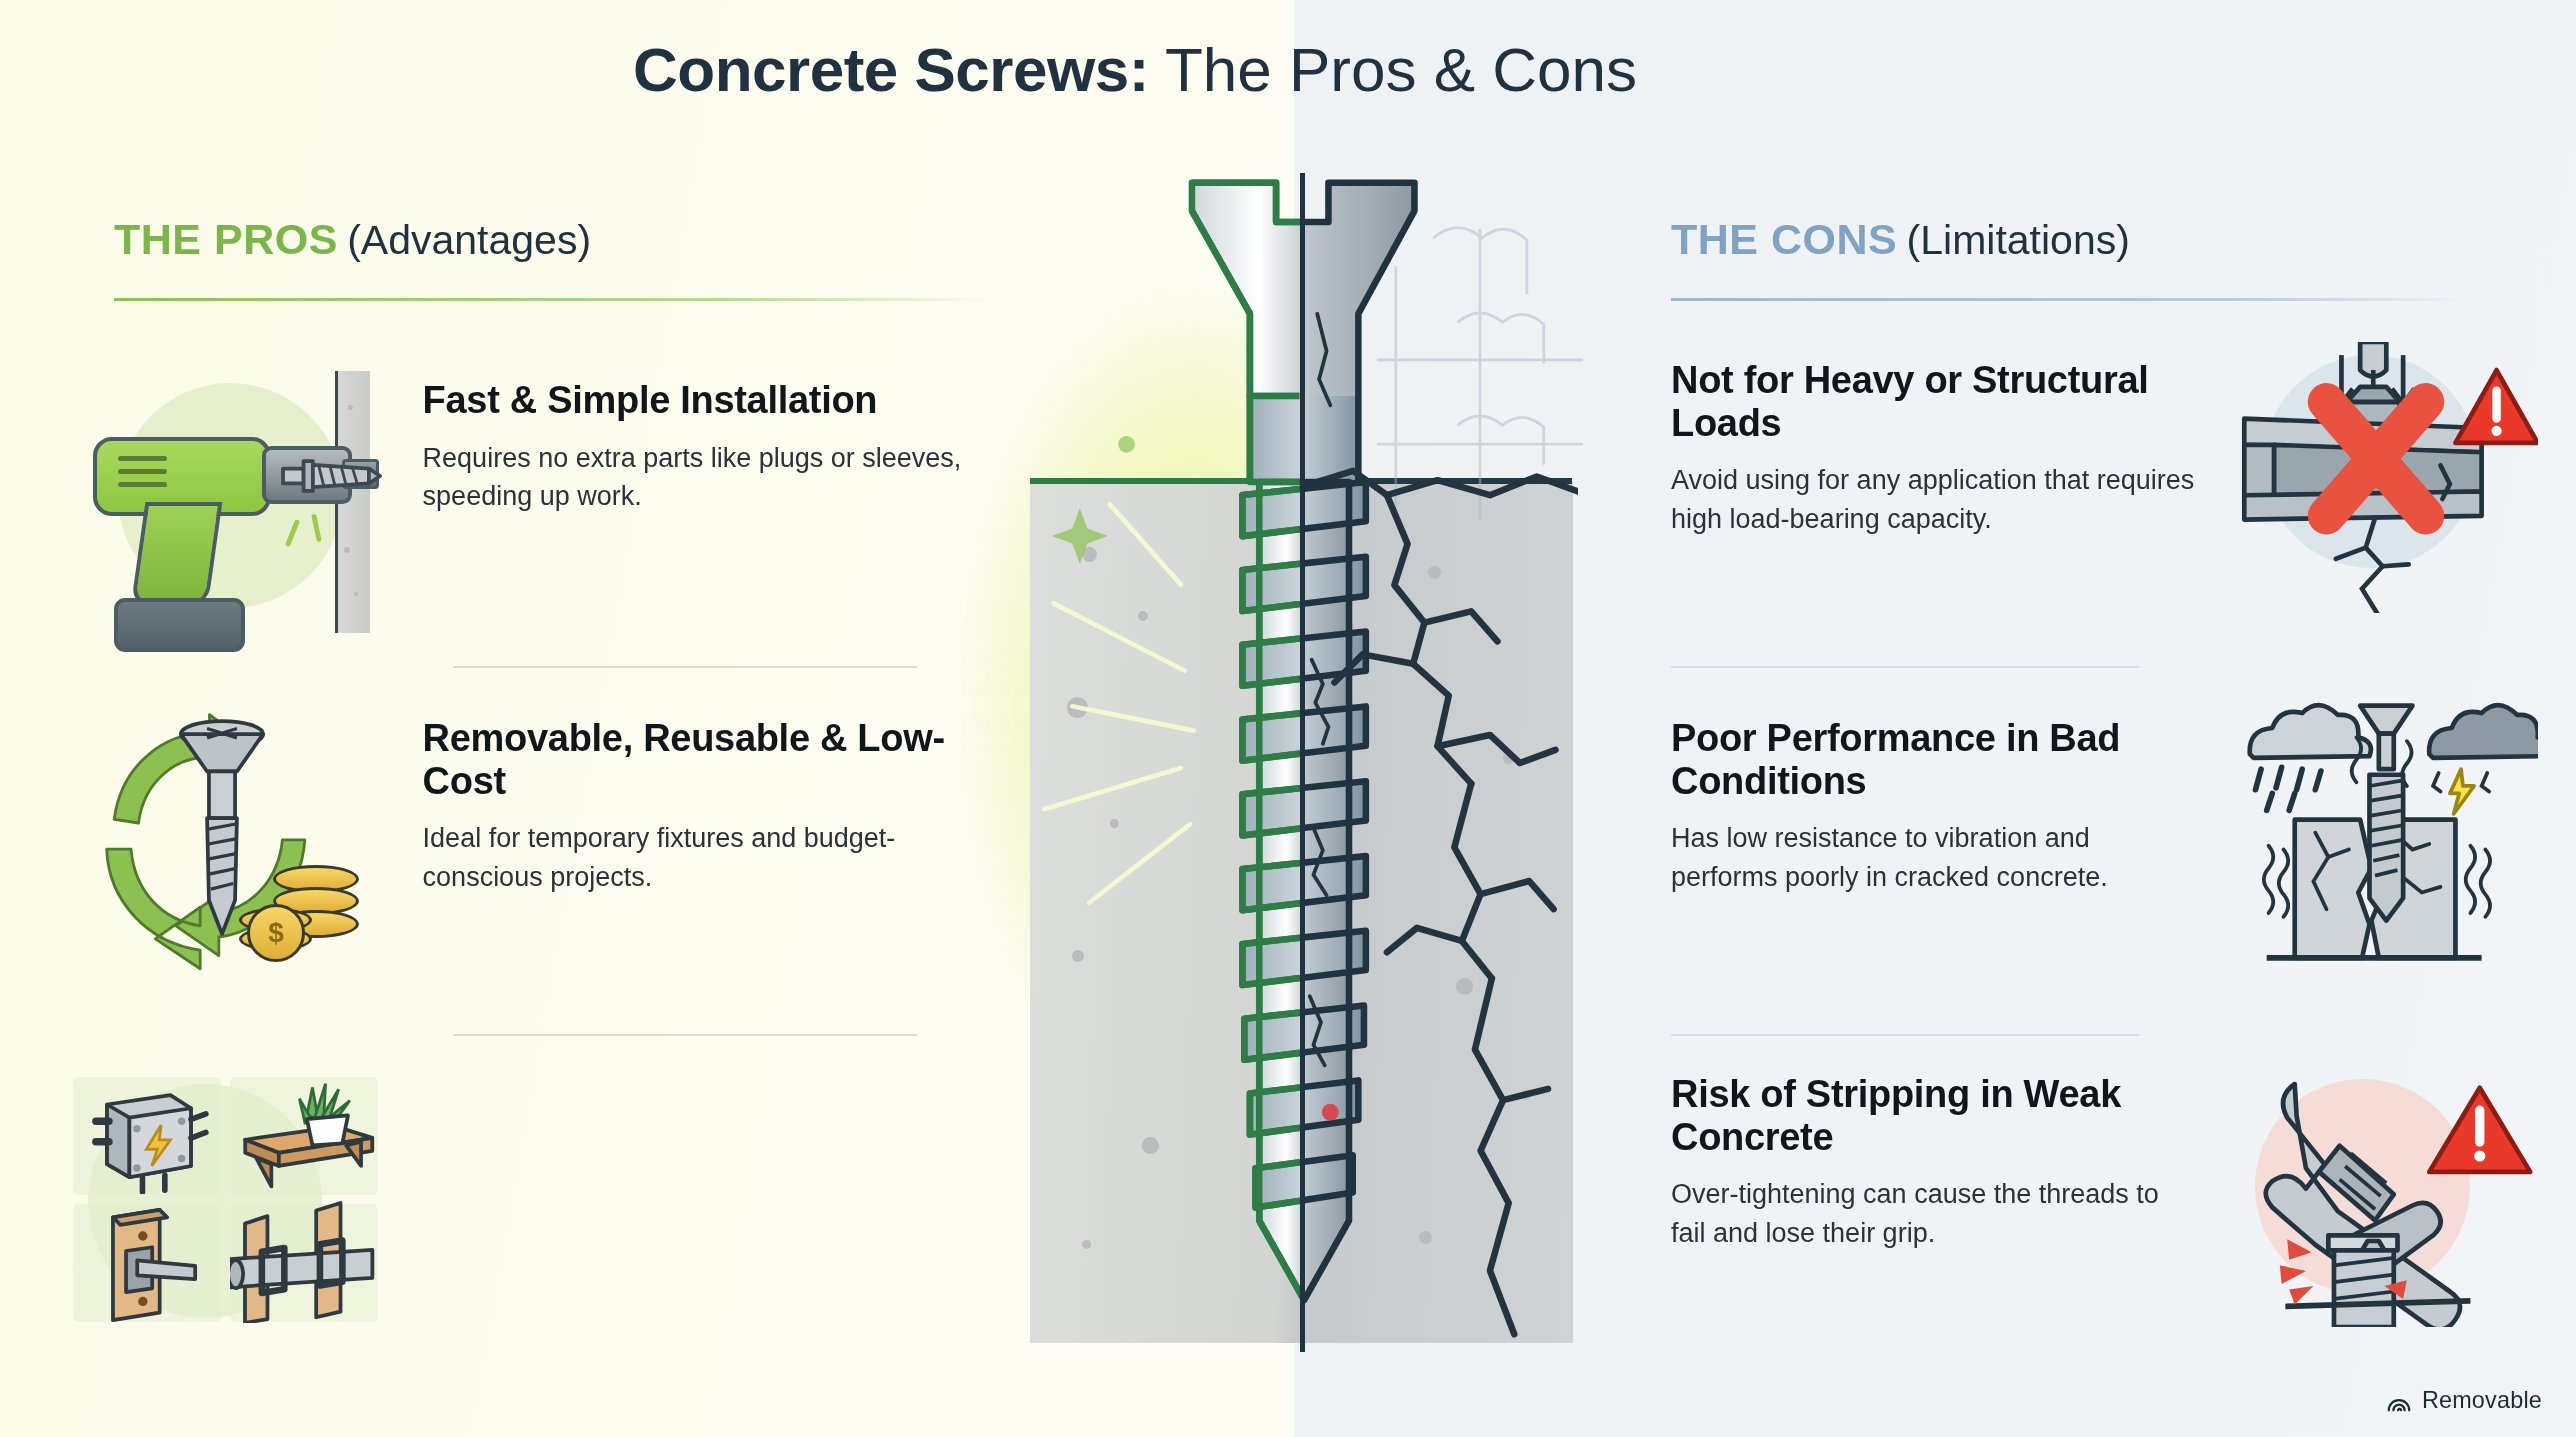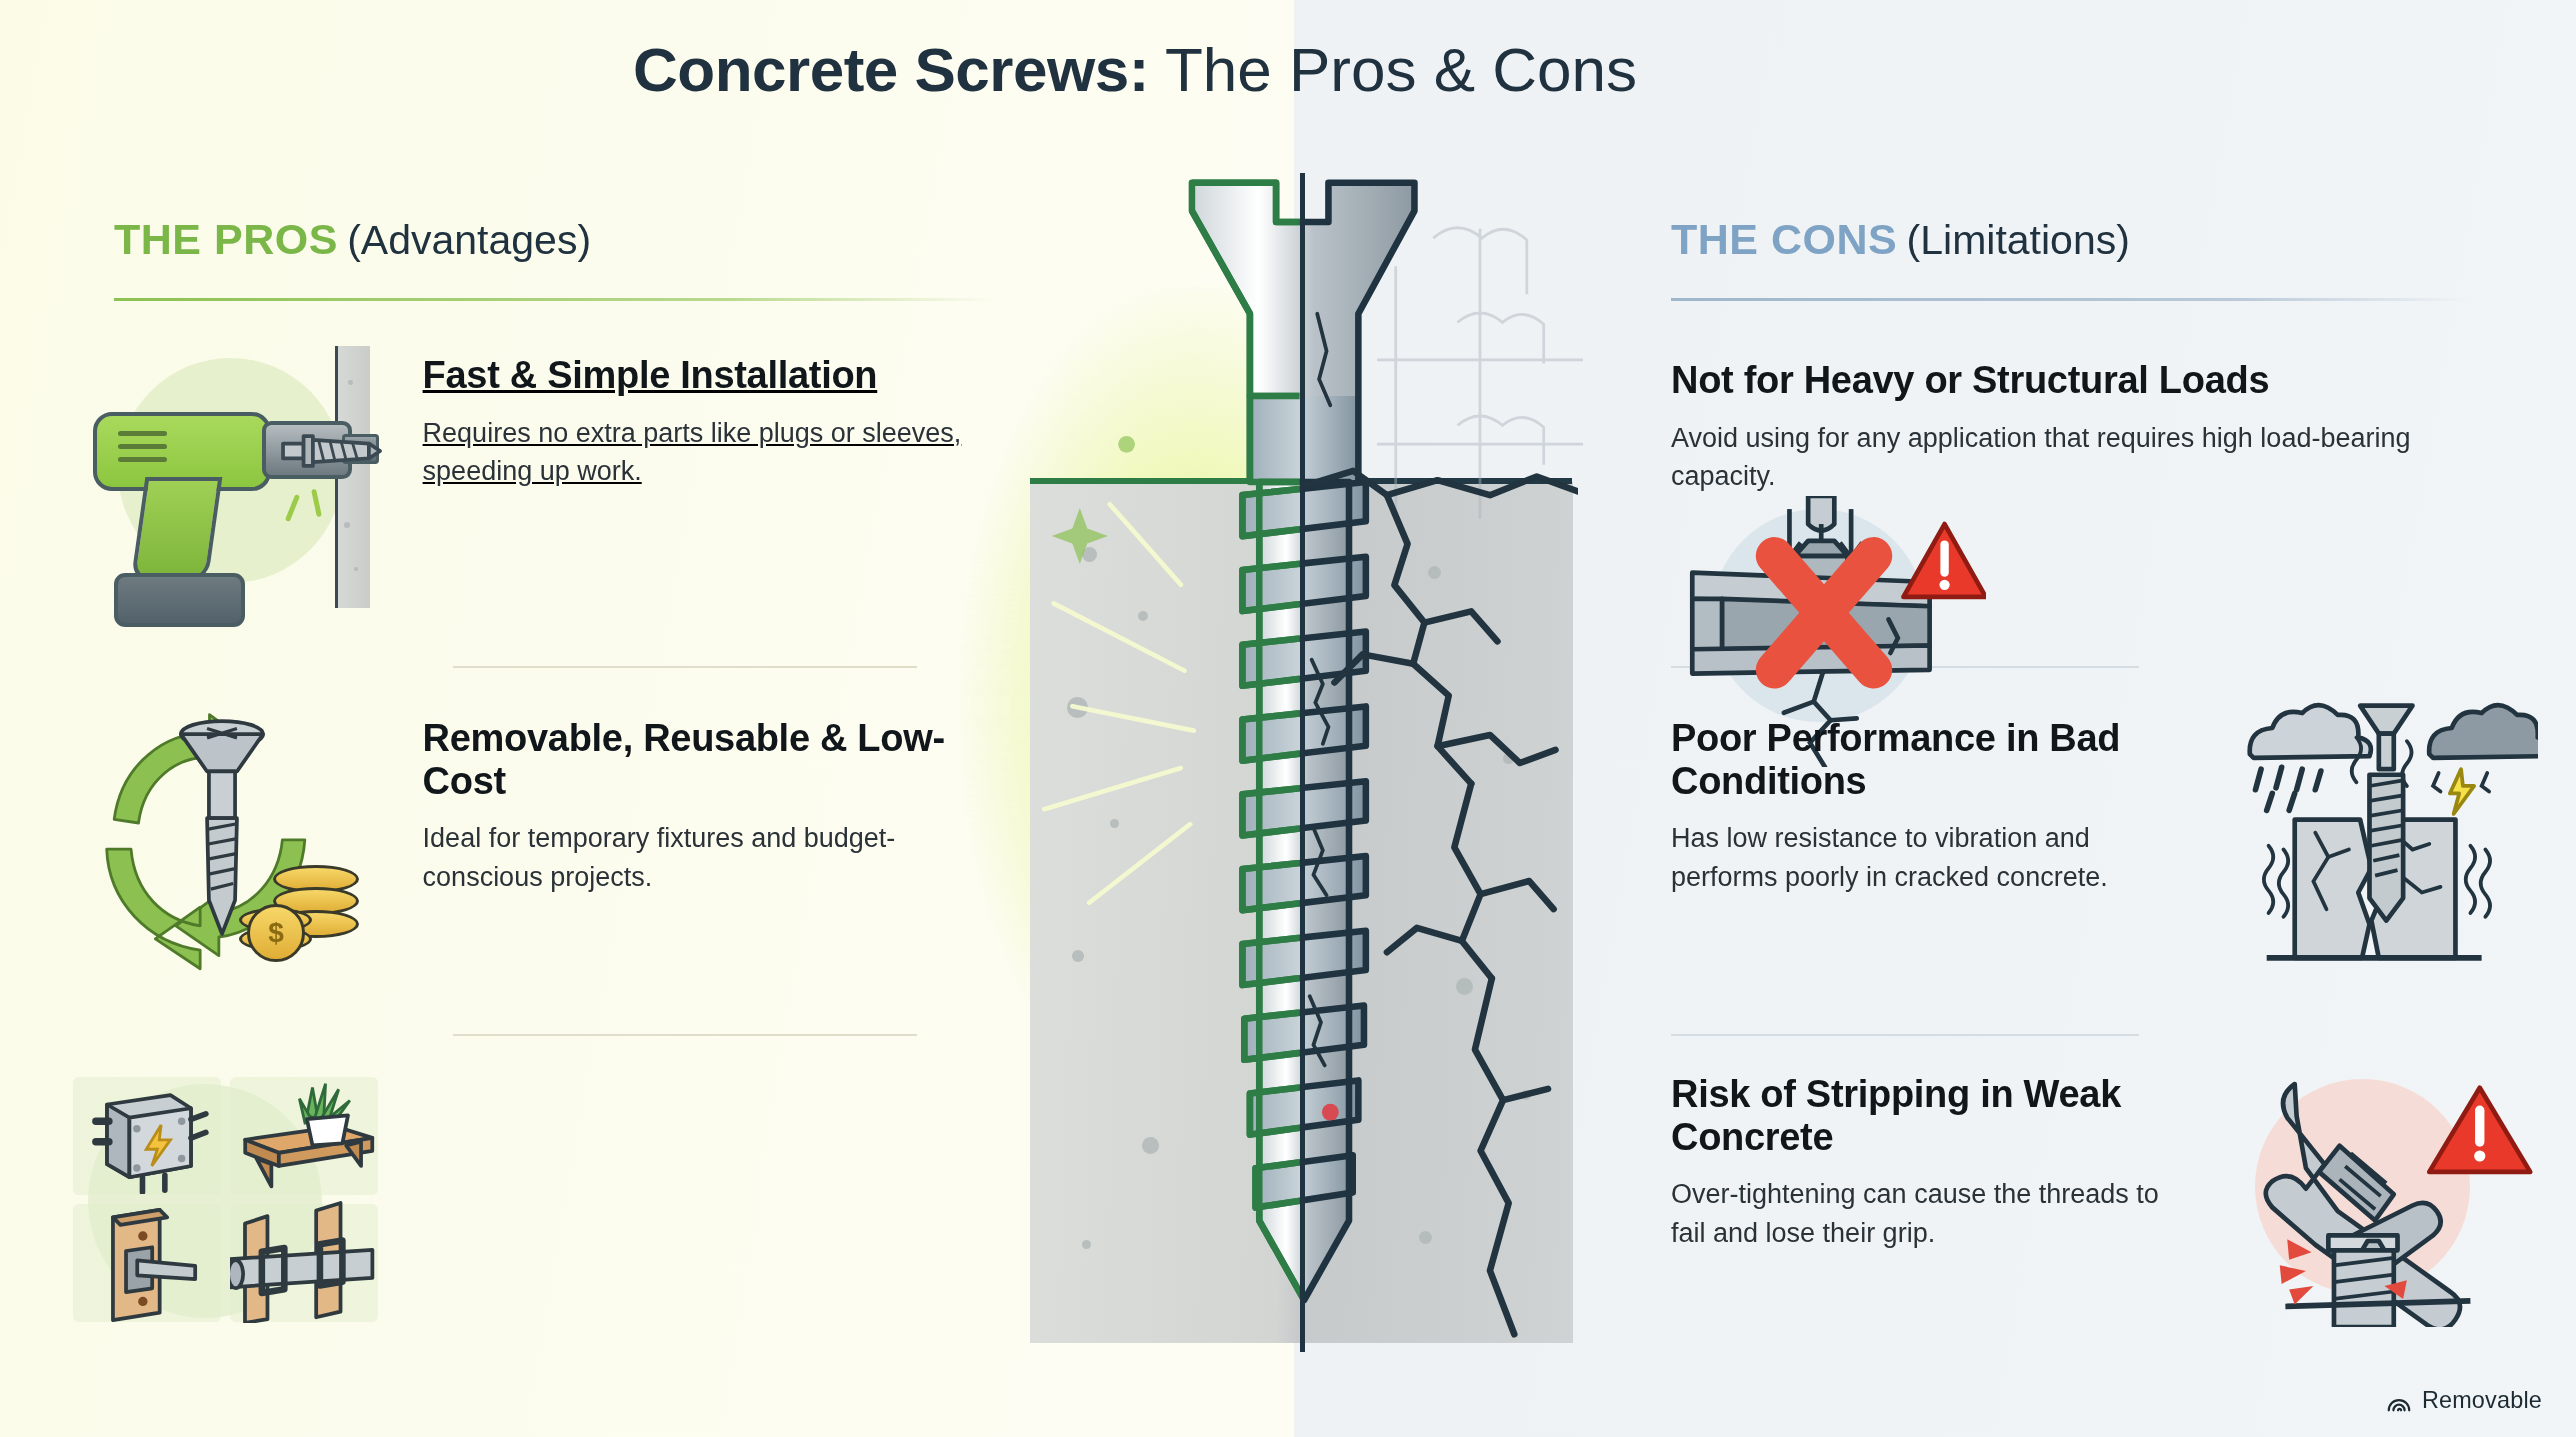--- a/index.html
+++ b/index.html
@@ -117,21 +117,21 @@
   <div class="sec-head left">
     <span class="sec-kicker pros">THE PROS</span><span class="sec-sub">(Advantages)</span>
   </div>
   <div class="sec-rule left"></div>
 
   <div class="sec-head right">
     <span class="sec-kicker cons">THE CONS</span><span class="sec-sub">(Limitations)</span>
   </div>
   <div class="sec-rule right"></div>
 
-  <div class="item left" style="top:337px;text-decoration:underline;">
+  <div class="item left" style="top:362px;">
     <div class="item-art">
       <div class="blob" style="left:62px;top:20.6px;width:225px;height:225px;background:#e6f0cd;"></div>
       <div class="wall" style="left:279px;top:9.4px;width:32px;height:262px;border-left:3.7px solid #3b4a52;"></div>
       <div class="spec" style="left:292px;top:43px;width:4.7px;height:4.7px;"></div>
       <div class="spec" style="left:300px;top:112px;width:3.7px;height:3.7px;"></div>
       <div class="spec" style="left:288px;top:185px;width:5.6px;height:5.6px;"></div>
       <div class="spec" style="left:298px;top:230px;width:3.7px;height:3.7px;"></div>
       <div class="drill-body"></div>
       <div class="drill-vent" style="top:94px;"></div>
       <div class="drill-vent" style="top:107px;"></div>
@@ -399,21 +399,21 @@
         <path d="M196 470 L248 456 L274 486"></path>
         <path d="M176 520 L128 506 L96 532"></path>
         <path d="M208 560 L190 636 L220 690 L196 744 L226 800 L206 872 L232 940"></path>
         <path d="M220 690 L268 678"></path>
       </g>
     </svg>
 
     <div class="splitline"></div>
   </div>
 
-  <div class="item right" style="top:342px;flex-direction:column;">
+  <div class="item right" style="top:342px;">
     <div class="item-text" style="text-align:left;">
       <div class="item-title">Not for Heavy or Structural Loads</div>
       <div class="item-desc">Avoid using for any application that requires high load-bearing capacity.</div>
     </div>
     <div class="item-art">
       <div class="blob" style="left:41px;top:13px;width:213px;height:213px;background:#dbe5ec;"></div>
       <svg style="position:absolute;left:5.6px;top:0;" width="309" height="271" viewBox="0 0 330 290">
         <g stroke="#22343f" stroke-width="5" stroke-linejoin="round" fill="none">
           <path d="M120 14 L120 62"></path>
             <path d="M108 50 L120 66 L132 50"></path>

